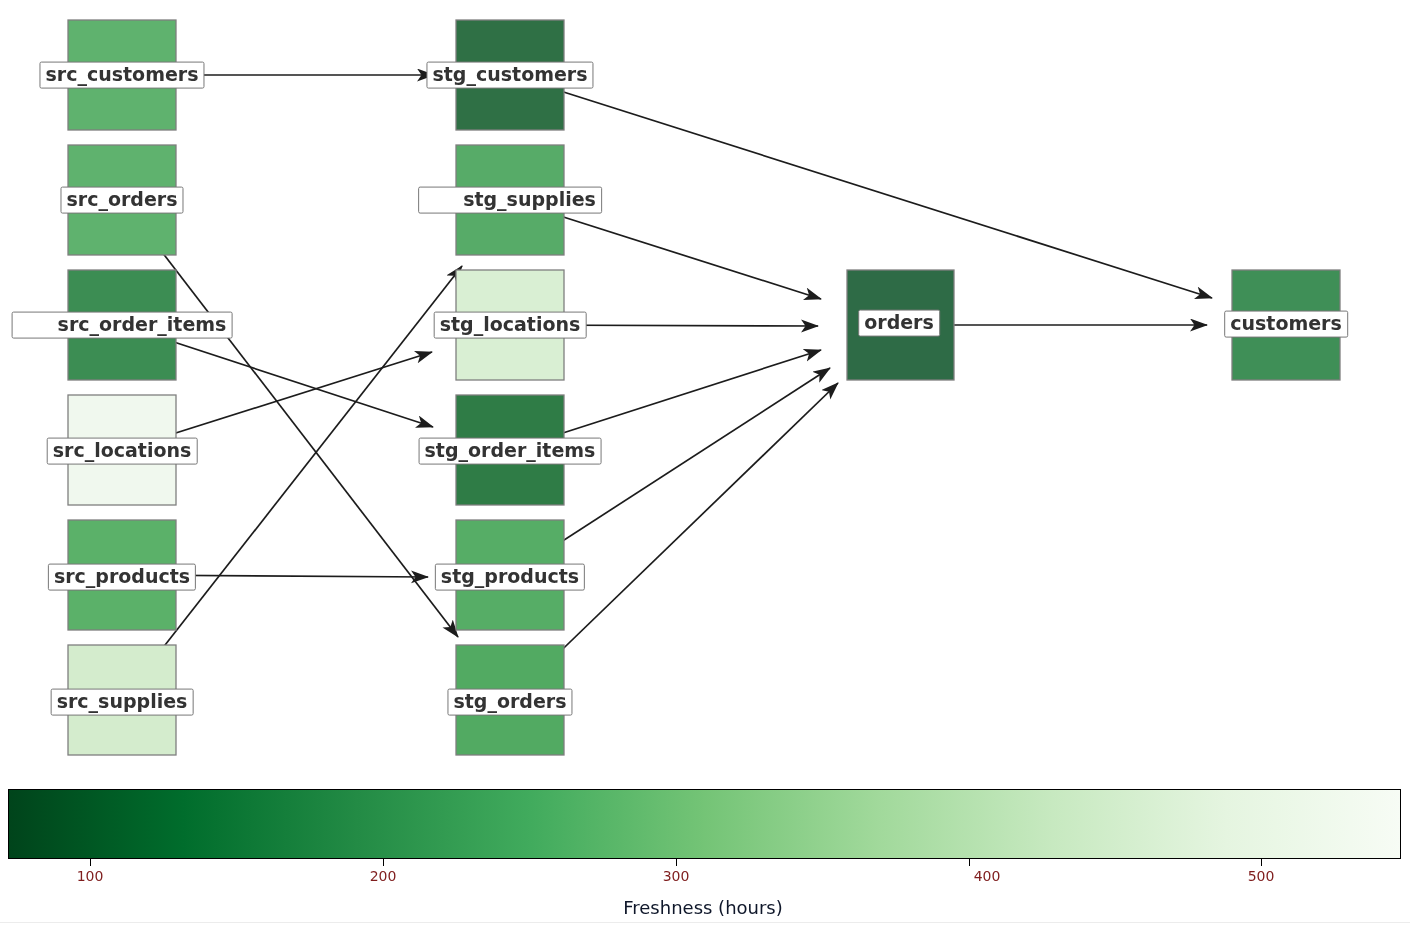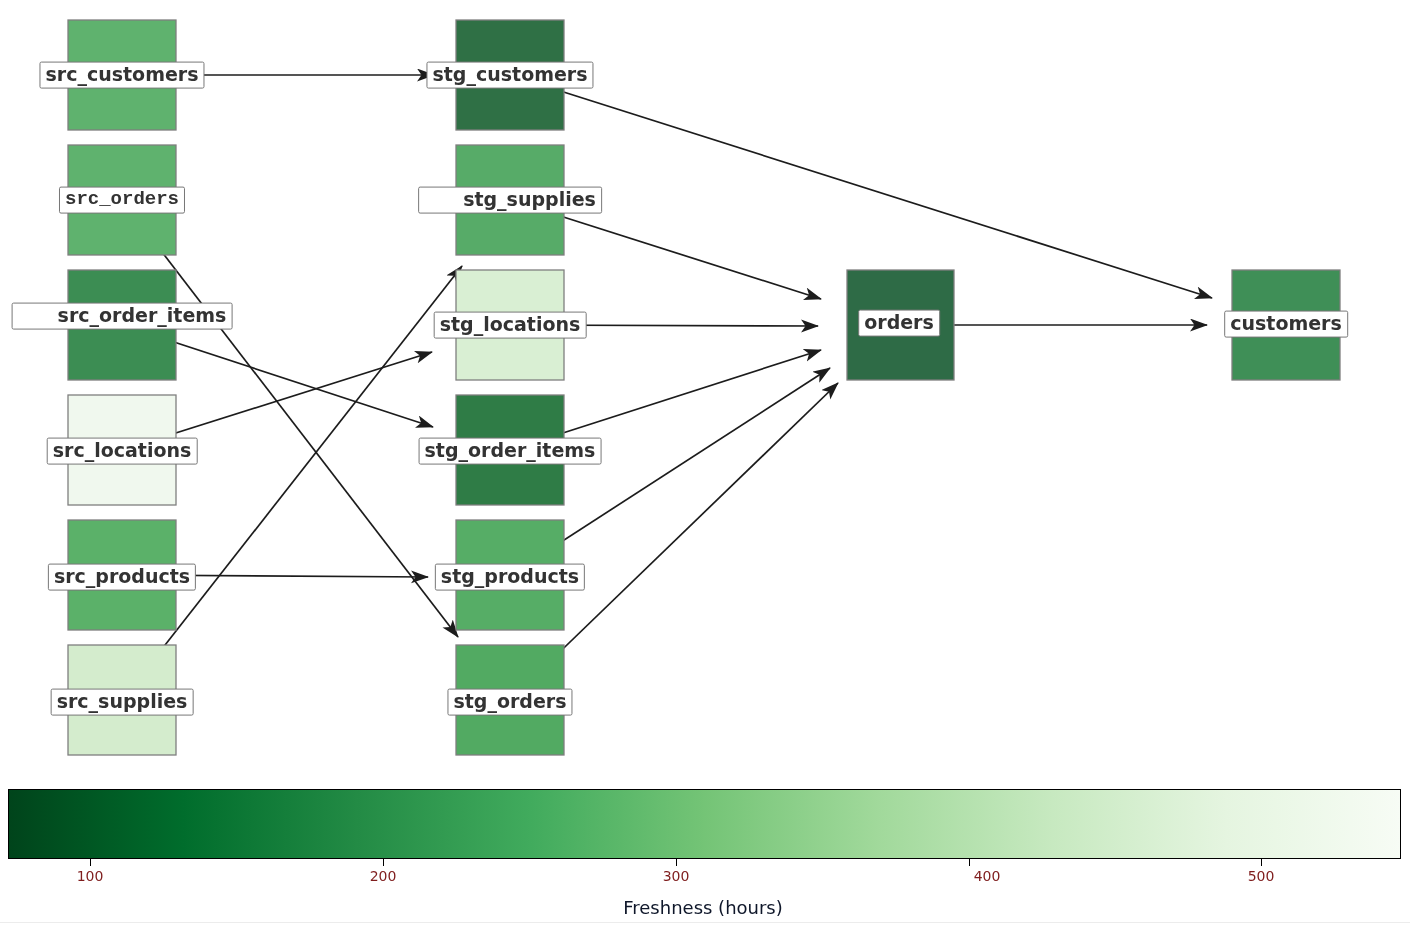--- a/index.html
+++ b/index.html
@@ -69,22 +69,22 @@
       <rect class="node-rect" x="456" y="270" width="108" height="110" fill="#d9efd3"></rect>
       <rect class="node-rect" x="456" y="395" width="108" height="110" fill="#2f7c46"></rect>
       <rect class="node-rect" x="456" y="520" width="108" height="110" fill="#56ad66"></rect>
       <rect class="node-rect" x="456" y="645" width="108" height="110" fill="#52aa62"></rect>
       <rect class="node-rect" x="847" y="270" width="107" height="110" fill="#2e6b46"></rect>
       <rect class="node-rect" x="1232" y="270" width="108" height="110" fill="#3f8f57"></rect>
     </g>
   </svg>
 
   <div class="node-label" style="left:122px;top:75px;">src_customers</div>
-  <div class="node-label" style="left:122px;top:200px;font-family:Liberation Mono, monospace;">src_orders</div>
-  <div class="node-label" style="left:122px;top:316px;padding-left:45px;">src_order_items</div>
+  <div class="node-label" style="left:122px;top:200px;">src_orders</div>
+  <div class="node-label" style="left:122px;top:325px;padding-left:45px;">src_order_items</div>
   <div class="node-label" style="left:122px;top:451px;">src_locations</div>
   <div class="node-label" style="left:122px;top:577px;">src_products</div>
   <div class="node-label" style="left:122px;top:702px;">src_supplies</div>
   <div class="node-label" style="left:510px;top:75px;">stg_customers</div>
   <div class="node-label" style="left:510px;top:200px;padding-left:44px;">stg_supplies</div>
   <div class="node-label" style="left:510px;top:325px;">stg_locations</div>
   <div class="node-label" style="left:510px;top:451px;">stg_order_items</div>
   <div class="node-label" style="left:510px;top:577px;">stg_products</div>
   <div class="node-label" style="left:510px;top:702px;">stg_orders</div>
   <div class="node-label" style="left:899px;top:323px;">orders</div>

